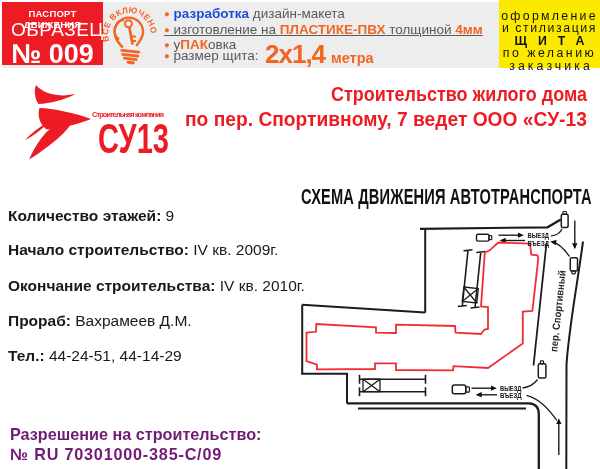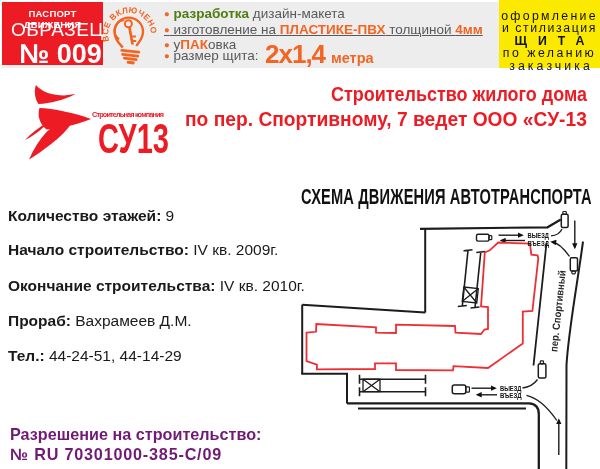--- a/index.html
+++ b/index.html
@@ -20,21 +20,21 @@
   <div style="letter-spacing:2.5px;">по&nbsp;желанию</div>
   <div style="letter-spacing:3.1px;text-indent:3.1px;">заказчика</div>
 </div>
 
 <div class="abs" style="left:2px;top:2px;width:101px;height:63px;background:#ed1b24;color:#fff;text-align:center;">
 
   <div class="abs" style="left:0;top:5.5px;width:101px;font-size:9.5px;font-weight:bold;letter-spacing:0.2px;">ПАСПОРТ ДВИЖЕНИЯ</div>
 
   <div class="abs" style="left:0;top:17px;width:111px;font-size:19px;letter-spacing:0.5px;">ОБРАЗЕЦ</div>
 
-  <div class="abs" style="left:8px;top:37px;width:101px;font-size:27px;font-weight:bold;">№ 009</div>
+  <div class="abs" style="left:0;top:37px;width:101px;font-size:27px;font-weight:bold;">№ 009</div>
 </div>
 
 <svg class="abs" style="left:98px;top:2px;" width="66" height="66" viewBox="0 0 66 66">
   <defs>
       <path id="arc" d="M 11.25,39 A 21.4,21.4 0 1 1 53,33.15"></path>
     </defs>
   <text font-size="8.4" font-weight="bold" fill="#f26522" letter-spacing="0.3"><textPath href="#arc" startOffset="0">ВСЕ ВКЛЮЧЕНО</textPath></text>
   <g stroke="#f26522" fill="none">
     <path d="M 24.8,45.5 C 20.5,40.5 16.6,37 16.6,29.8 a 14.2,14.2 0 1 1 28.4,0 c 0,7 -3.9,9.5 -6.6,14.2" stroke-width="2.4"></path>
     <path d="M 21,37.5 A 11,11 0 0 1 26,17.8" stroke-width="2.3"></path>
@@ -43,21 +43,21 @@
     <path d="M 33.5,34.5 h 4.4 M 34.2,39 h 4" stroke-width="2"></path>
     <path d="M 23.8,48.3 L 40.8,50.2" stroke-width="2.8" stroke-linecap="round"></path>
     <path d="M 24.6,52.3 L 39.8,54.1" stroke-width="2.8" stroke-linecap="round"></path>
     <path d="M 26.4,56.2 L 38.2,57.6" stroke-width="2.8" stroke-linecap="round"></path>
     <path d="M 30.2,60.3 L 35.2,60.9" stroke-width="3.1" stroke-linecap="round"></path>
   </g>
 </svg>
 
 <div class="abs" style="left:164px;top:6px;width:340px;font-size:13.5px;color:#58595b;">
 
-  <div style="height:16px;"><span style="color:#f26522;font-size:9.5px;vertical-align:1.5px;">●</span>&nbsp;<b style="color:#4d7c0f;">разработка</b> дизайн-макета</div>
+  <div style="height:16px;"><span style="color:#f26522;font-size:9.5px;vertical-align:1.5px;">●</span>&nbsp;<b style="color:#1d4ed8;">разработка</b> дизайн-макета</div>
 
   <div style="height:15px;text-decoration:underline;"><span style="color:#f26522;font-size:9.5px;vertical-align:1.5px;">●</span>&nbsp;изготовление на <b style="color:#f26522;">ПЛАСТИКЕ-ПВХ</b> толщиной <b style="color:#f26522;">4мм</b></div>
 
   <div style="height:14px;"><span style="color:#f26522;font-size:9.5px;vertical-align:1.5px;">●</span>&nbsp;у<b style="color:#f26522;">ПАК</b>овка</div>
 </div>
 
 <div class="abs" style="left:164px;top:48px;font-size:13.5px;color:#58595b;"><span style="color:#f26522;font-size:9.5px;vertical-align:1.5px;">●</span>&nbsp;размер щита:</div>
 
 <div class="abs" style="left:265px;top:39.2px;font-size:26px;font-weight:bold;color:#f26522;letter-spacing:-1px;">2х1,4</div>
 

